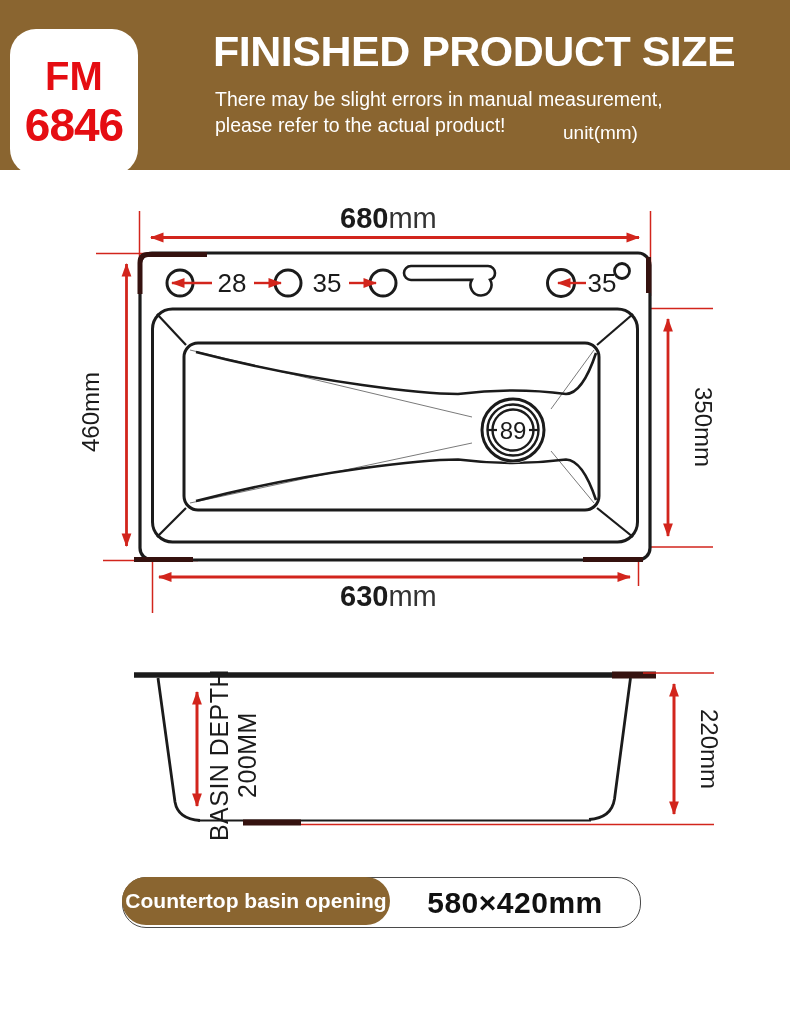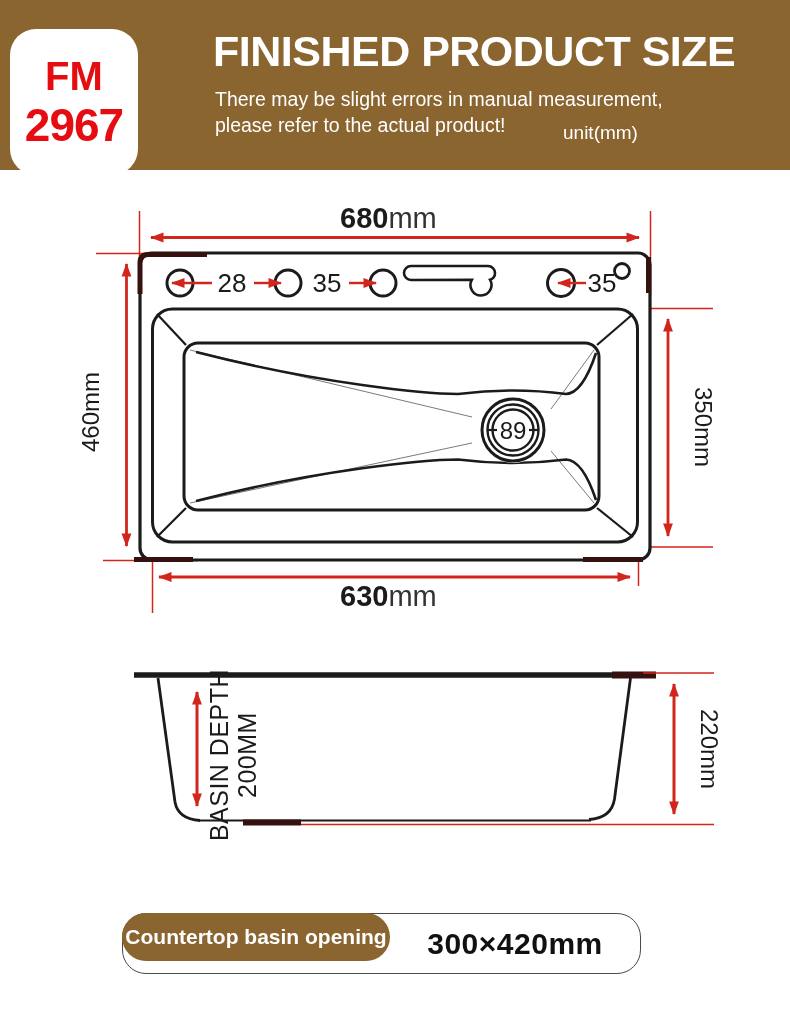--- a/index.html
+++ b/index.html
@@ -43,41 +43,41 @@
   .crease{stroke:#7a7a7a;stroke-width:1;fill:none;}
   .dim-num{font-size:29px;font-weight:bold;}
   .dim-unit{font-size:29px;font-weight:normal;fill:#333;}
   .rot-label{font-size:24px;}
   .hole-label{font-size:26px;}
   .drain-label{font-size:24px;}
   .depth-label{font-size:25px;letter-spacing:0.5px;}
 
   
   .opening-pill{
-    left:122px;top:877px;width:519px;height:61px;background:#fff;
-    border:1.5px solid #4a4a4a;border-radius:24px;display:flex;align-items:center;margin-top:36px;
+    left:122px;top:877px;width:519px;height:51px;background:#fff;
+    border:1.5px solid #4a4a4a;border-radius:24px;display:flex;align-items:center;
   }
   .opening-badge{
     position:absolute;left:-1px;top:-1px;width:268px;height:48px;border-radius:24px;
     background:var(--banner-brown);color:#fff;font-weight:bold;font-size:21px;
     display:flex;align-items:center;justify-content:center;
   }
   .opening-value{
     position:absolute;left:267px;right:0;top:0;bottom:0;
     display:flex;align-items:center;justify-content:center;
     font-size:30px;font-weight:bold;color:#111;letter-spacing:0.5px;
   }
 </style>
 </head>
 <body>
 
 <div class="abs banner">
   <div class="abs model-box">
     <div class="model-top">FM</div>
-    <div class="model-bottom">2967</div>
+    <div class="model-bottom">6846</div>
   </div>
   <div class="abs subtitle">
     <div>There may be slight errors in manual measurement,</div>
     <div>please refer to the actual product!</div>
   </div>
   <div class="abs main-title">FINISHED PRODUCT SIZE</div>
   <div class="abs unit-note">unit(mm)</div>
 </div>
 
 <svg class="abs" width="790" height="707" viewBox="0 170 790 707">
@@ -191,14 +191,14 @@
     <text class="depth-label" text-anchor="middle" transform="rotate(-90 228 755)" x="228" y="755">BASIN DEPTH</text>
     <text class="depth-label" text-anchor="middle" transform="rotate(-90 256 755)" x="256" y="755">200MM</text>
 
     <line class="red-line" stroke-width="3" x1="674" y1="684" x2="674" y2="814" marker-start="url(#ah)" marker-end="url(#ah)"></line>
     <text class="rot-label" text-anchor="middle" transform="rotate(90 701 749)" x="701" y="749">220mm</text>
   </g>
 </svg>
 
 <div class="abs opening-pill">
   <div class="opening-badge">Countertop basin opening</div>
-  <div class="opening-value">300×420mm</div>
+  <div class="opening-value">580×420mm</div>
 </div>
 
 </body></html>

